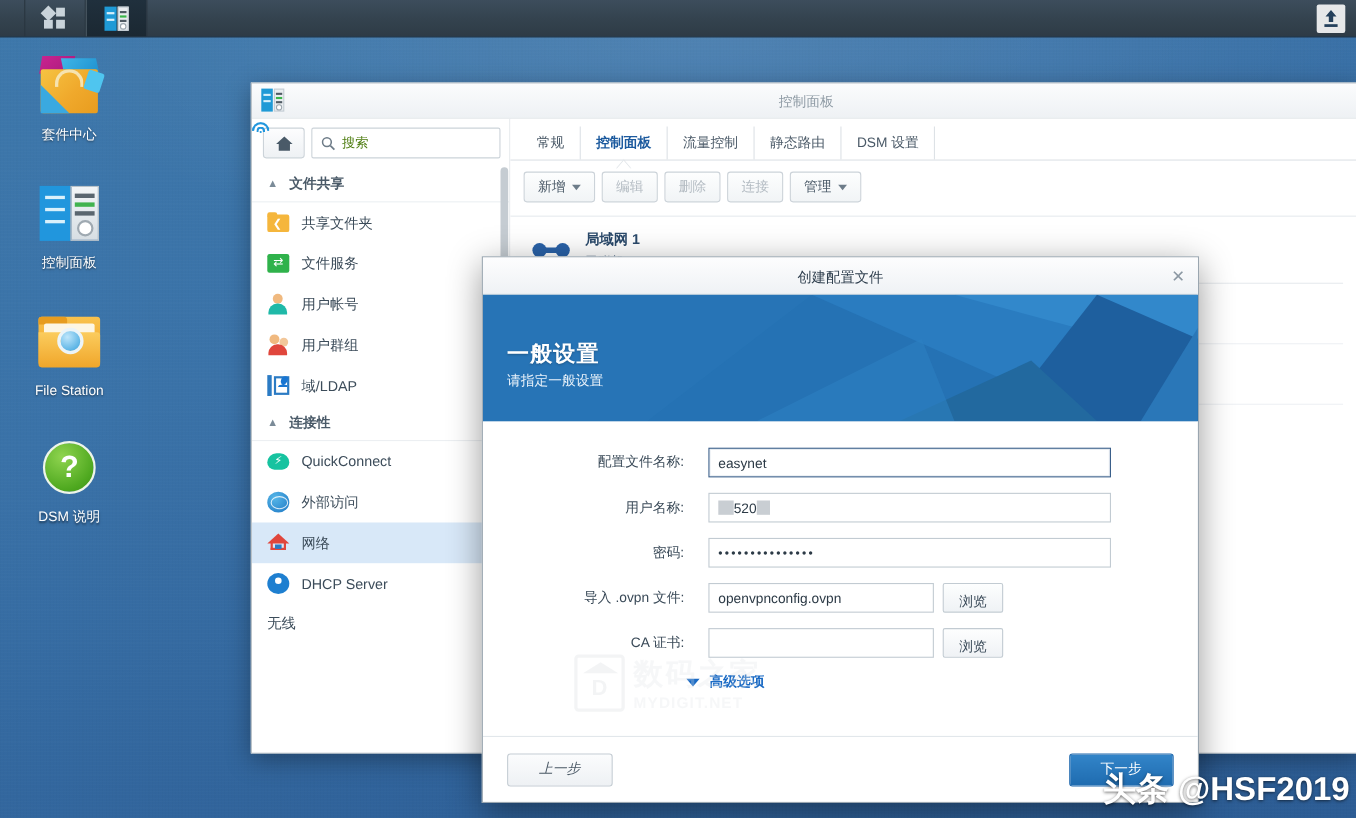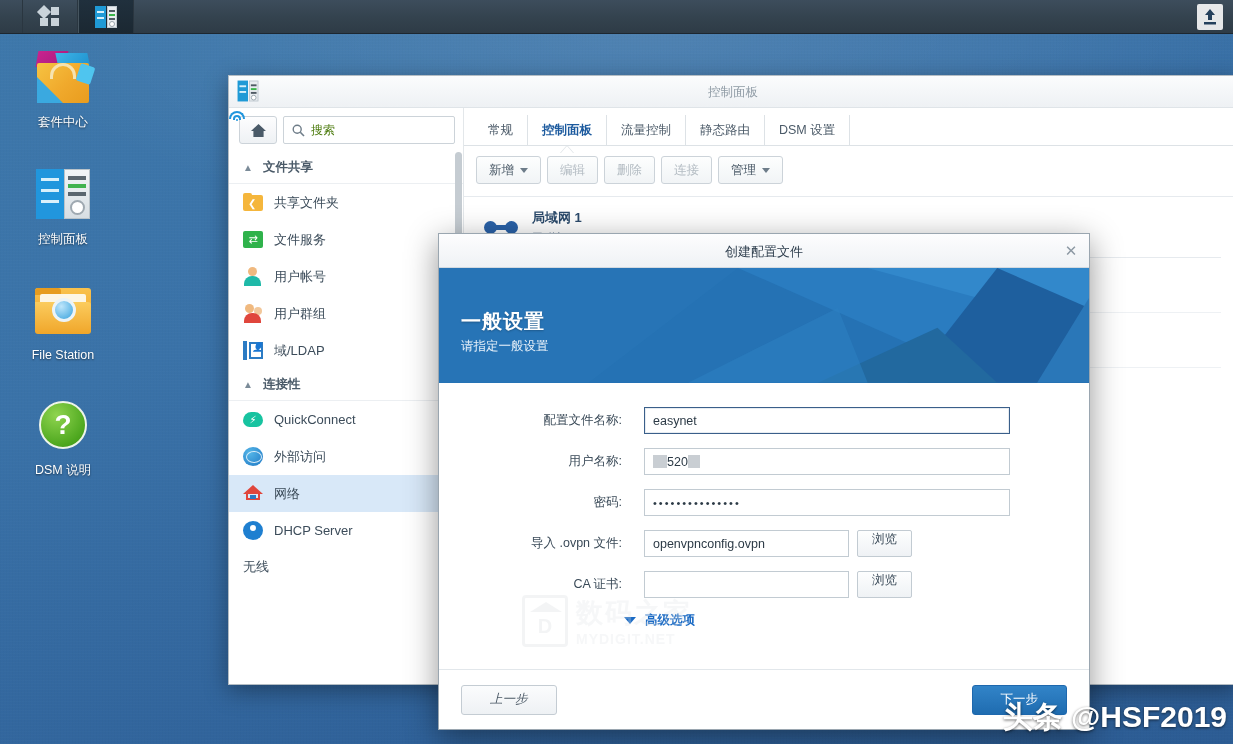--- a/index.html
+++ b/index.html
@@ -357,21 +357,21 @@
     display: flex; align-items: center;
   }
   .finput.wide { width: 366px; }
   .finput.focus { border: 1px solid #3a5f8a; box-shadow: inset 0 0 0 1px rgba(58,95,138,0.12); }
   .finput.file { width: 205px; }
   .browse-btn {
     margin-left: 8px; height: 27px; padding: 0 14px;
     border: 1px solid #c2cbd2; border-radius: 2px;
     background: linear-gradient(180deg,#fdfefe,#eff2f5);
     font-size: 12.5px; color: #3a4a58; cursor: pointer;
-    display: flex; align-items: flex-start;
+    display: flex; align-items: flex-end;
   }
   .pw-dots { letter-spacing: 2px; font-size: 11px; color: #2c3a46; }
   .redact { display: inline-flex; align-items: center; }
   .redact .blk { display: inline-block; width: 14px; height: 13px; background: #c9ced3; }
   .redact .blk.b2 { width: 12px; }
   .adv {
     display: flex; align-items: center; gap: 9px; margin-left: 185px; margin-top: 4px;
     color: #1a6ac4; font-size: 12.5px; font-weight: bold; cursor: pointer;
   }
   .adv .chev {

